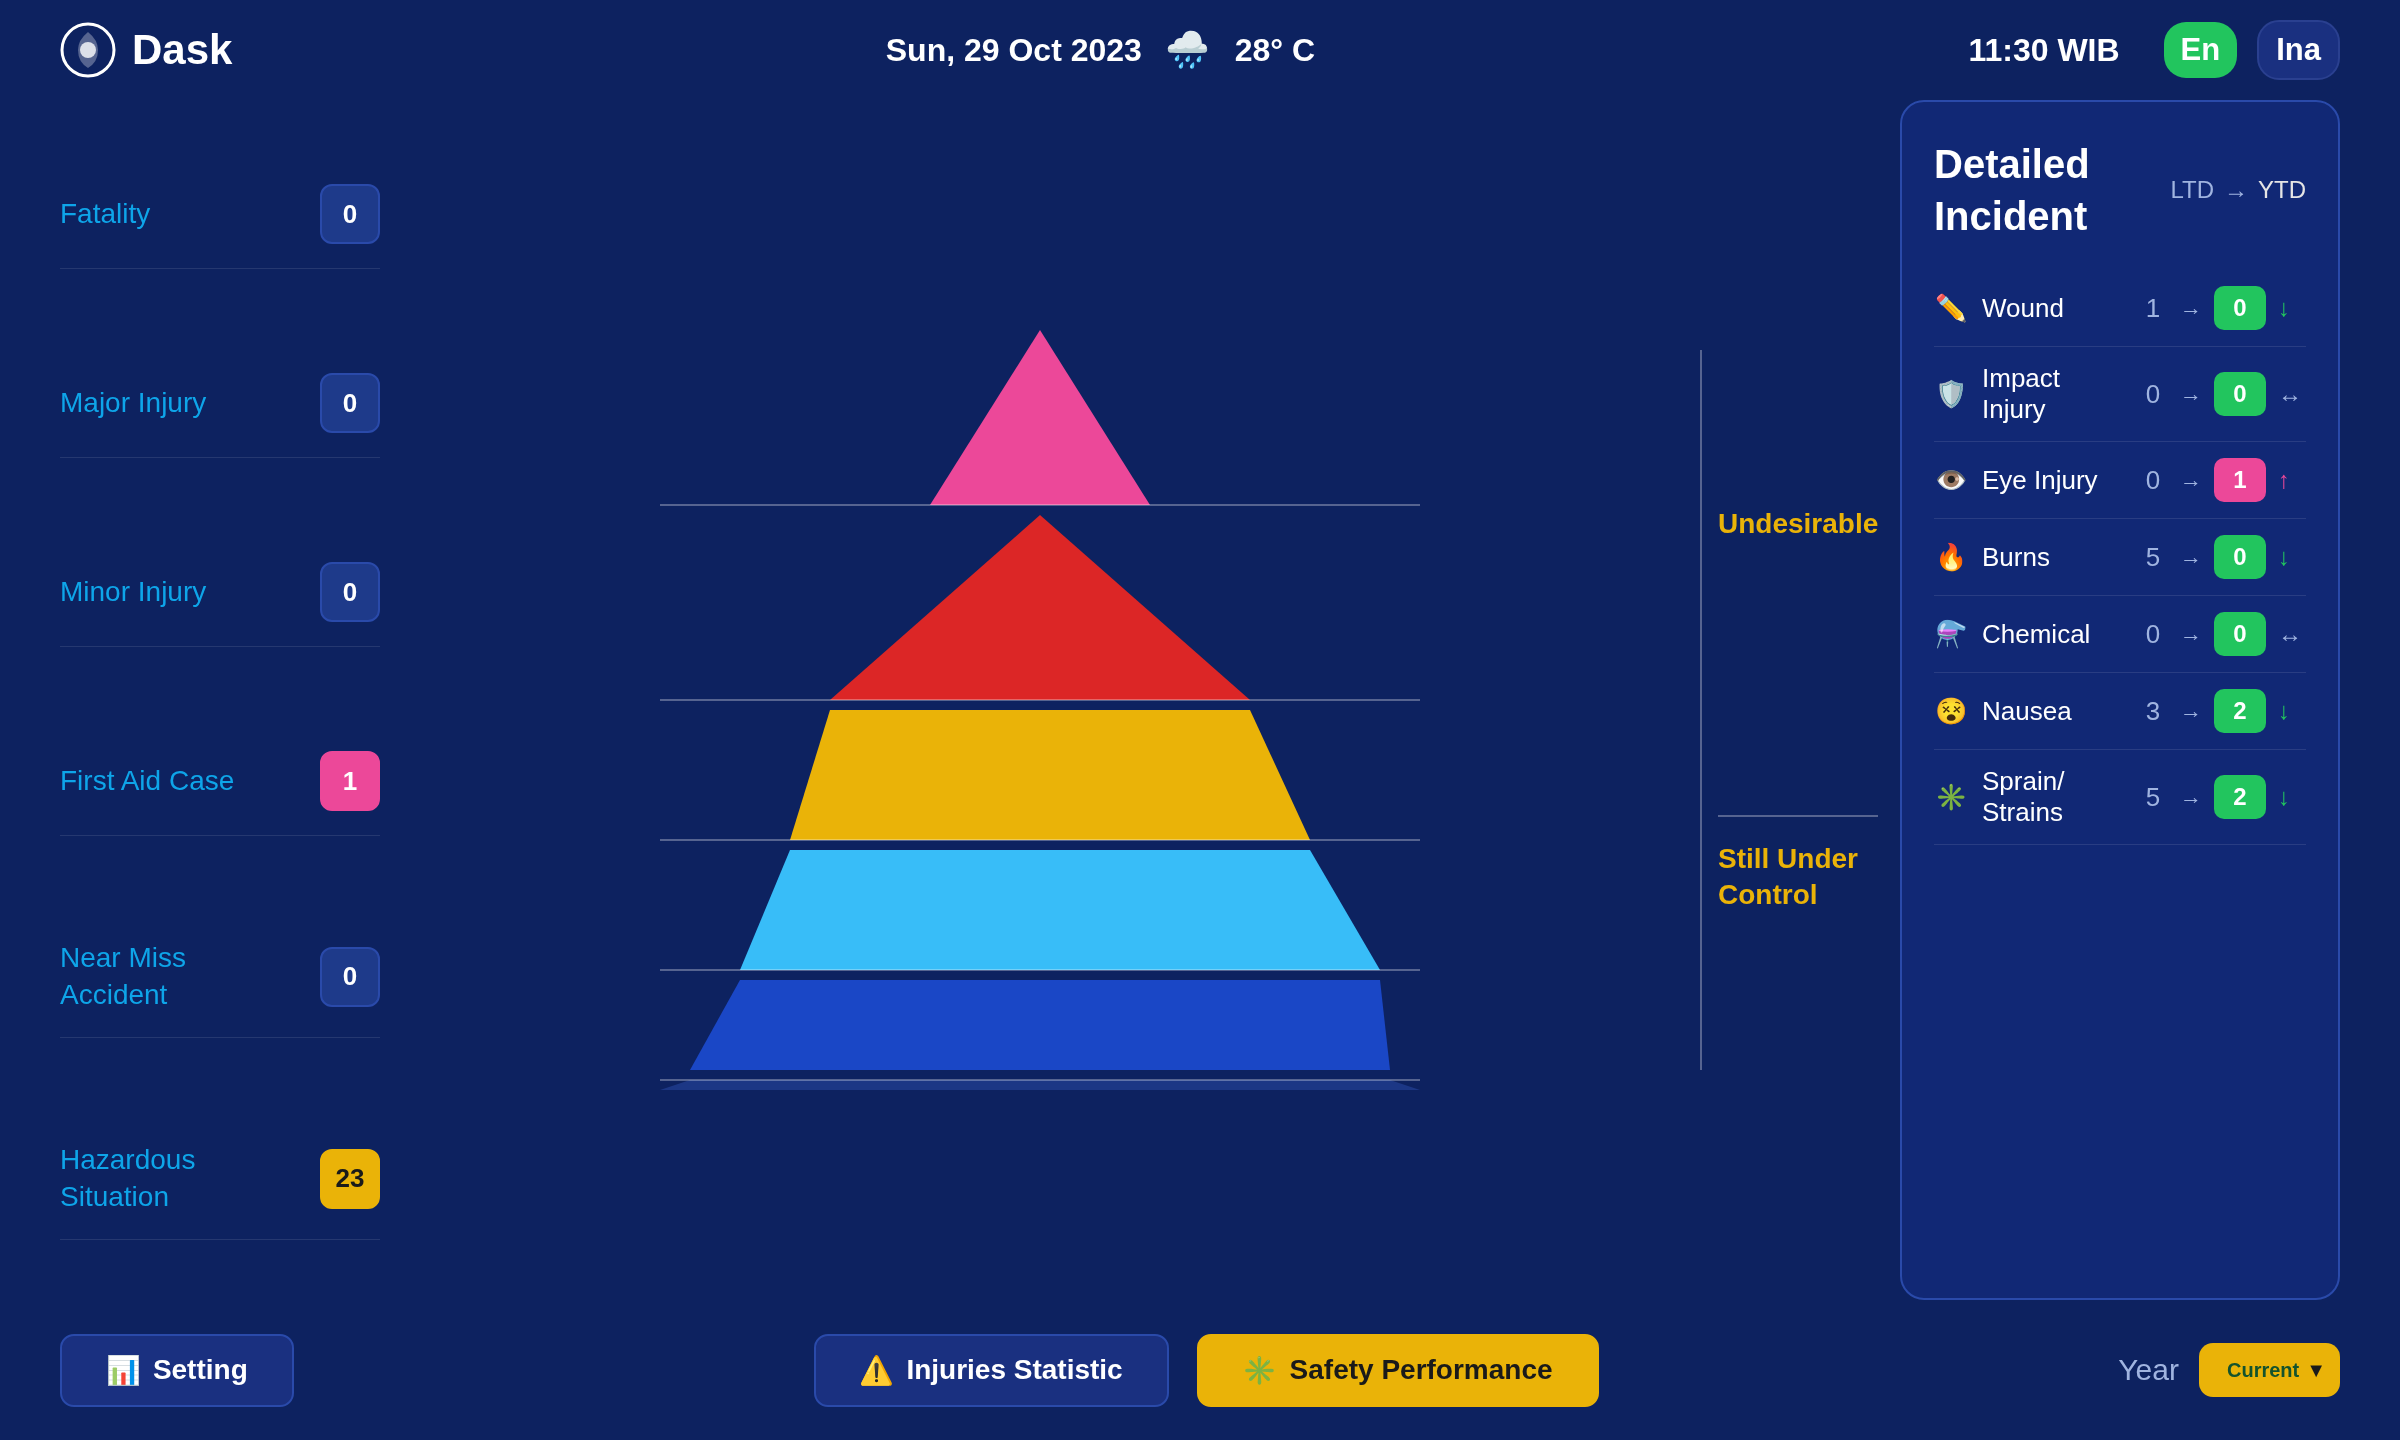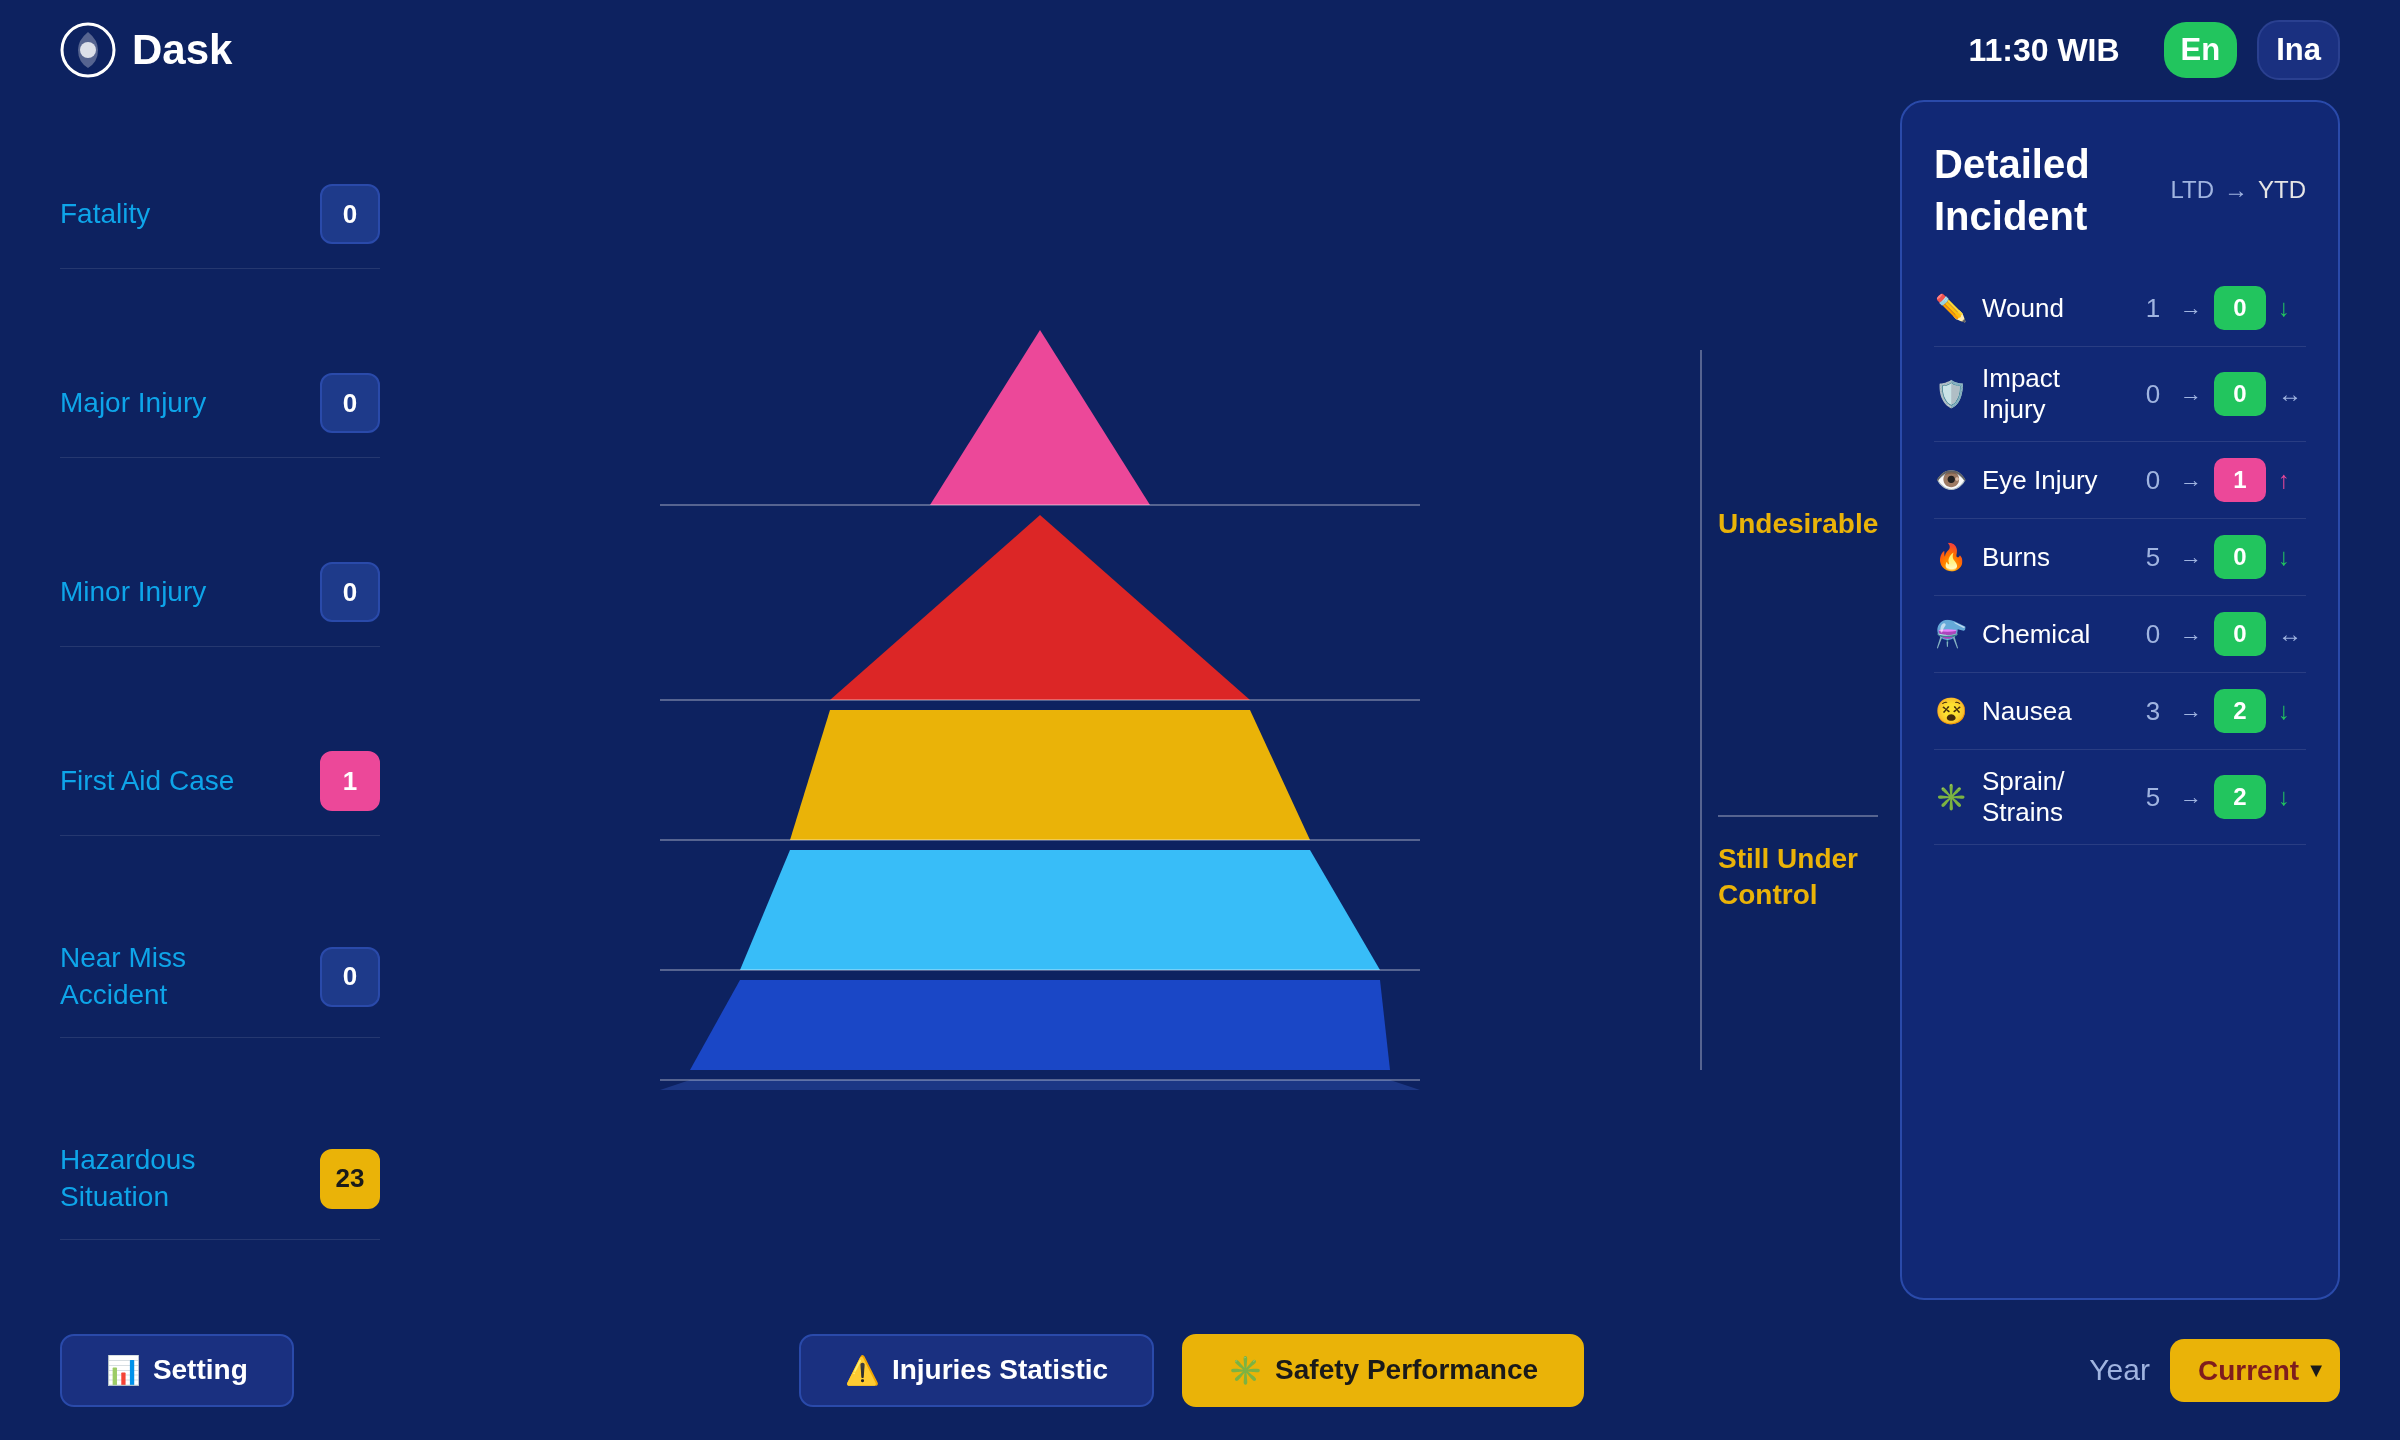--- a/index.html
+++ b/index.html
@@ -265,25 +265,25 @@
       align-items: center;
       gap: 20px;
     }
     .year-label {
       font-size: 30px;
       color: #a0b4e0;
     }
     .year-select {
       padding: 16px 40px 16px 28px;
       border-radius: 14px;
-      font-size: 28px;
+      font-size: 20px;
       font-weight: 600;
       background: #eab308;
       border: none;
-      color: #7f1d1d;
+      color: #14532d;
       cursor: pointer;
       appearance: none;
     }
     .year-select-wrapper {
       position: relative;
     }
     .year-select-wrapper::after {
       content: '▼';
       position: absolute;
       right: 14px;
@@ -298,20 +298,25 @@
 <body>
 
 <header class="header">
   <div class="logo-area">
     <svg class="logo-icon" viewBox="0 0 56 56" fill="none" xmlns="http://www.w3.org/2000/svg">
       <circle cx="28" cy="28" r="26" stroke="white" stroke-width="3" fill="none"></circle>
       <path d="M28 10 Q38 18 38 28 Q38 40 28 46 Q18 40 18 28 Q18 18 28 10Z" fill="white" opacity="0.3"></path>
       <circle cx="28" cy="28" r="8" fill="white" opacity="0.8"></circle>
     </svg>
     <span class="logo-text">Dask</span>
+  </div>
+  <div class="header-center">
+    <span>Sun, 29 Oct 2023</span>
+    <span class="weather-icon">🌧️</span>
+    <span>28° C</span>
   </div>
   <div class="header-right">
     <span class="time-display">11:30 WIB</span>
     <button class="lang-btn active">En</button>
     <button class="lang-btn inactive">Ina</button>
   </div>
 </header>
 
 <main class="main-content">
 

